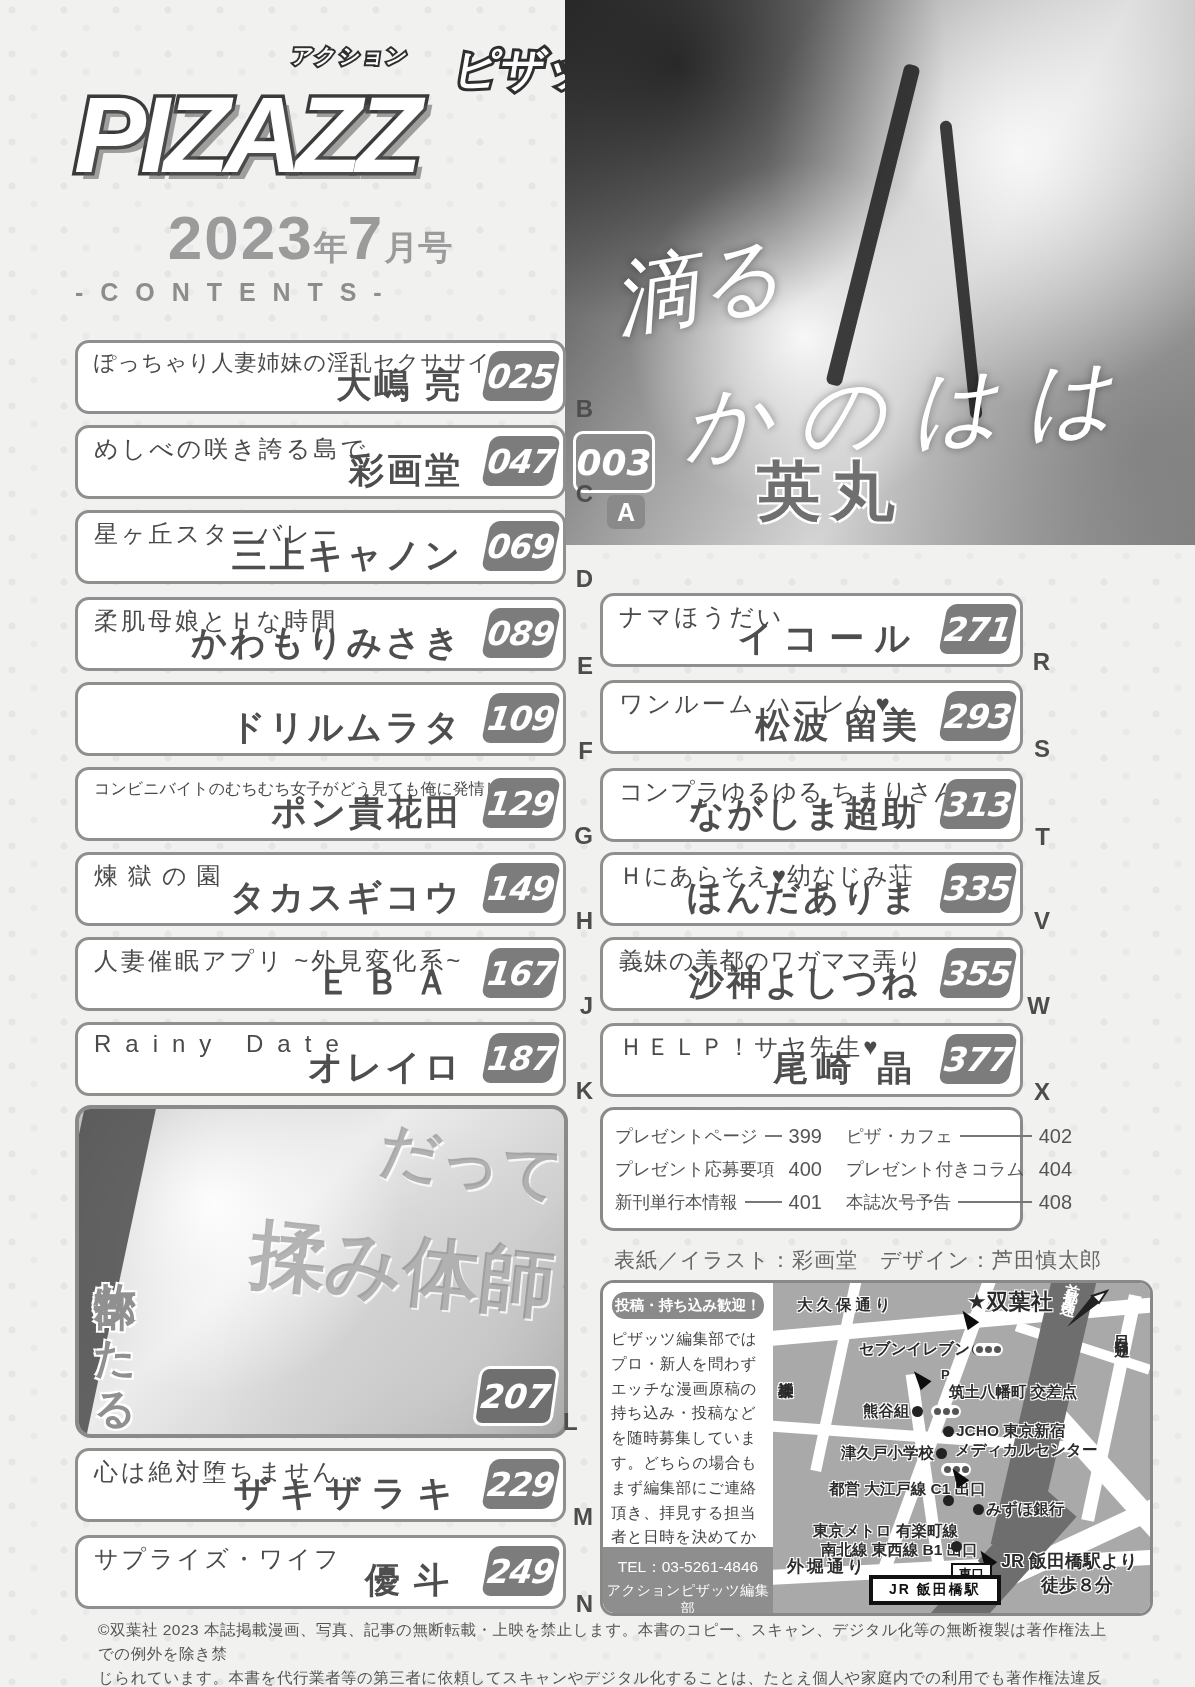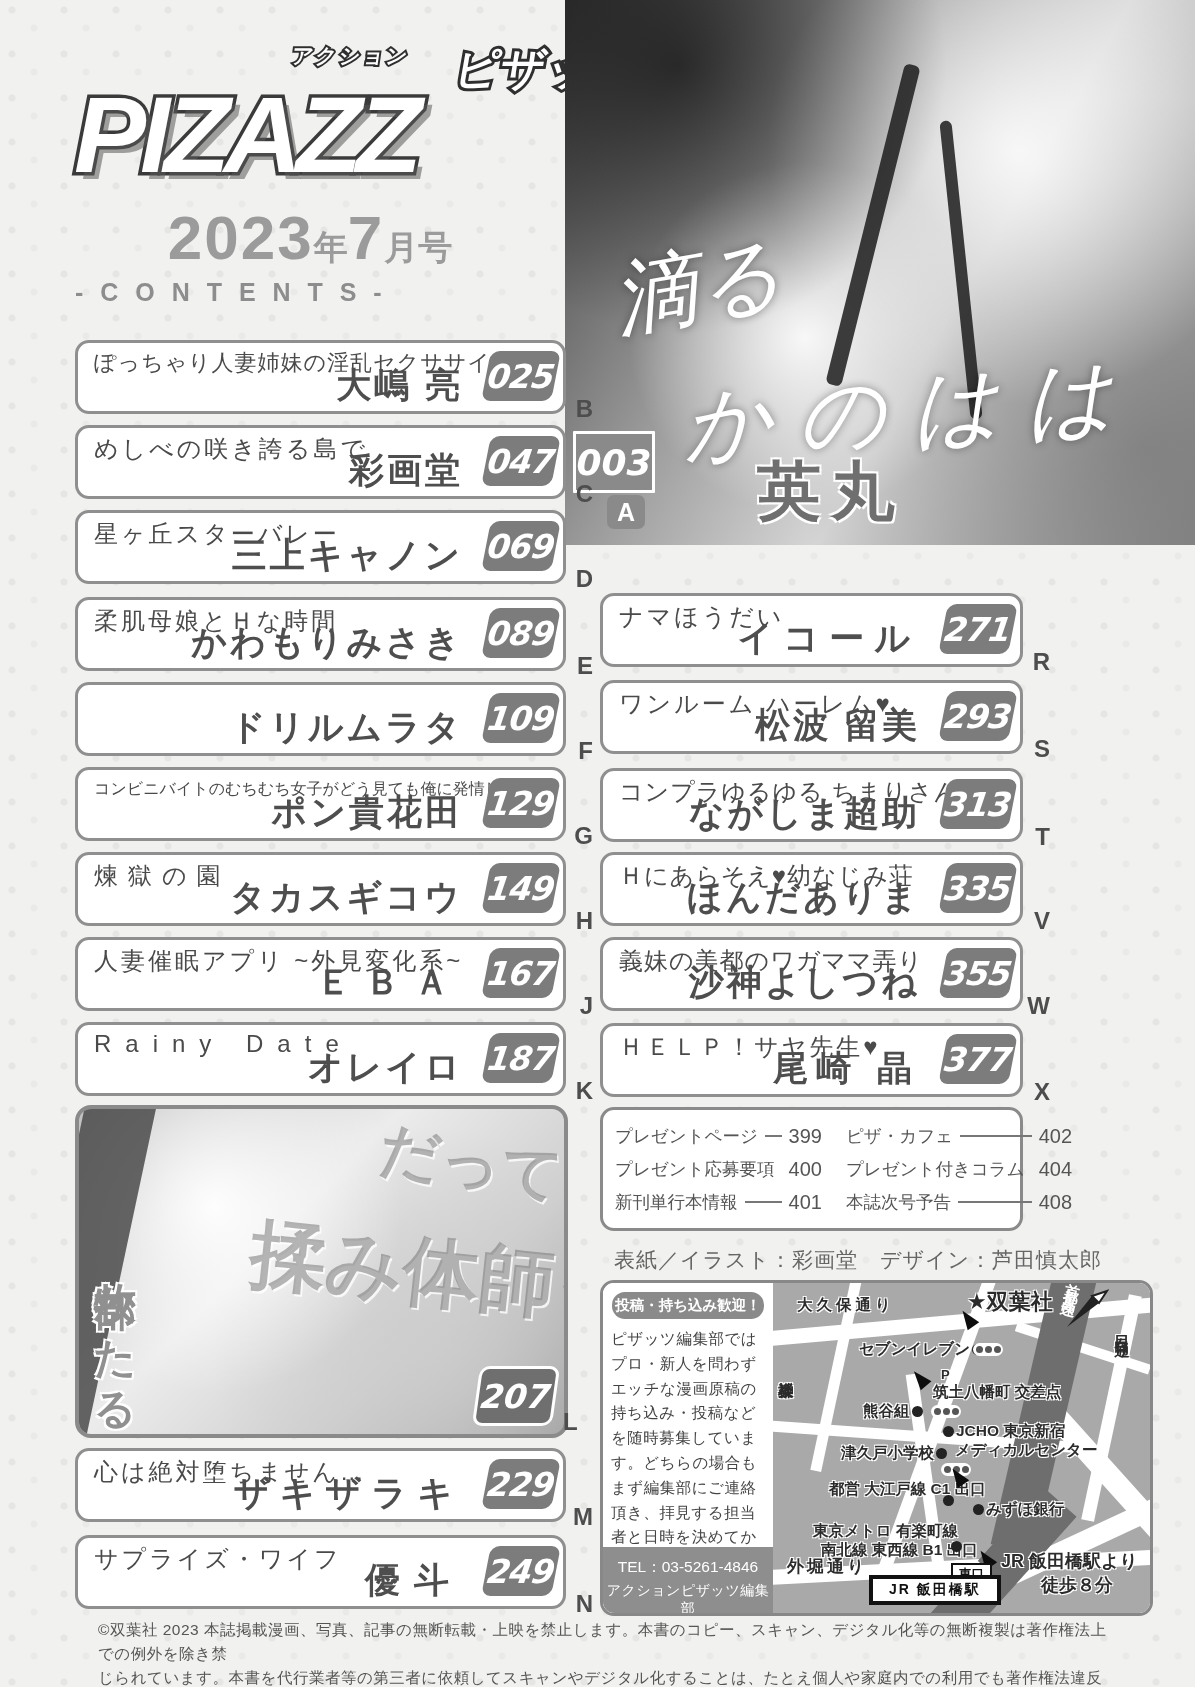--- a/index.html
+++ b/index.html
@@ -44,21 +44,21 @@
   .stroke1,.stroke2{position:absolute;background:#1c1c1c;border-radius:6px;opacity:.85;}
   .stroke1{left:300px;top:60px;width:16px;height:330px;transform:rotate(14deg);}
   .stroke2{left:390px;top:120px;width:12px;height:300px;transform:rotate(-6deg);}
   .ft-title1{position:absolute;left:48px;top:230px;font-family:"DejaVu Serif",serif;font-style:italic;
     font-size:84px;color:#fff;transform:rotate(-10deg);text-shadow:0 0 8px rgba(0,0,0,.4);}
   .ft-title2{position:absolute;left:118px;top:352px;font-family:"DejaVu Serif",serif;font-style:italic;
     font-size:86px;color:#fff;letter-spacing:26px;transform:rotate(-4deg);white-space:nowrap;text-shadow:0 0 8px rgba(0,0,0,.4);}
   .ft-author{position:absolute;left:192px;bottom:10px;font-size:64px;font-weight:bold;color:#6f6f6f;letter-spacing:10px;
     text-shadow:-2px -2px 0 #fff,2px -2px 0 #fff,-2px 2px 0 #fff,2px 2px 0 #fff;}
   .ft-badge{position:absolute;left:8px;bottom:52px;width:76px;height:56px;background:#8a8a8a;border:3px solid #fff;
-    border-radius:1px;display:flex;align-items:center;justify-content:center;}
+    border-radius:10px;display:flex;align-items:center;justify-content:center;}
   .ft-badge span{font-family:"DejaVu Sans",sans-serif;font-style:italic;font-weight:900;color:#fff;font-size:36px;}
   .ft-letter{position:absolute;left:42px;bottom:16px;width:38px;height:34px;background:#8a8a8a;border-radius:7px;
     color:#fff;font-weight:bold;font-size:25px;display:flex;align-items:center;justify-content:center;}
   
   #feature-mid{position:absolute;left:75px;top:1105px;width:485px;height:325px;border:4px solid #8a8a8a;border-radius:16px;
     overflow:hidden;background:
       radial-gradient(circle at 28% 30%, rgba(255,255,255,.95), transparent 45%),
       radial-gradient(circle at 72% 72%, rgba(205,205,205,.85), transparent 52%),
       linear-gradient(135deg,#b7b7b7,#ececec 40%,#cfcfcf 70%,#9d9d9d);}
   .fm-strip{position:absolute;left:-30px;top:-40px;width:70px;height:420px;background:#4a4a4a;transform:rotate(12deg);opacity:.85;}
@@ -361,21 +361,21 @@
       </svg>
       <div class="map-arrow" style="left:188px;top:26px;transform:rotate(-35deg);"></div>
       <div class="mlabel" style="left:86px;top:56px;"><span>セブンイレブン</span><span class="dot"></span></div>
       <div class="signal" style="left:200px;top:60px;">
           <i></i>
           <i></i>
           <i></i>
         </div>
       <div class="mlabel" style="left:168px;top:84px;font-size:13px;">P</div>
       <div class="map-arrow" style="left:140px;top:86px;transform:rotate(-40deg);"></div>
-      <div class="mlabel" style="left:160px;top:99px;">筑土八幡町 交差点</div>
+      <div class="mlabel" style="left:176px;top:99px;">筑土八幡町 交差点</div>
       <div class="mlabel" style="left:90px;top:118px;"><span>熊谷組</span><span class="dot"></span></div>
       <div class="signal" style="left:158px;top:122px;">
           <i></i>
           <i></i>
           <i></i>
         </div>
       <div class="mlabel" style="left:168px;top:138px;"><span class="dot"></span><span>JCHO 東京新宿</span></div>
       <div class="mlabel" style="left:182px;top:157px;">メディカルセンター</div>
       <div class="mlabel" style="left:68px;top:160px;"><span>津久戸小学校</span><span class="dot"></span></div>
       <div class="signal" style="left:168px;top:180px;">

